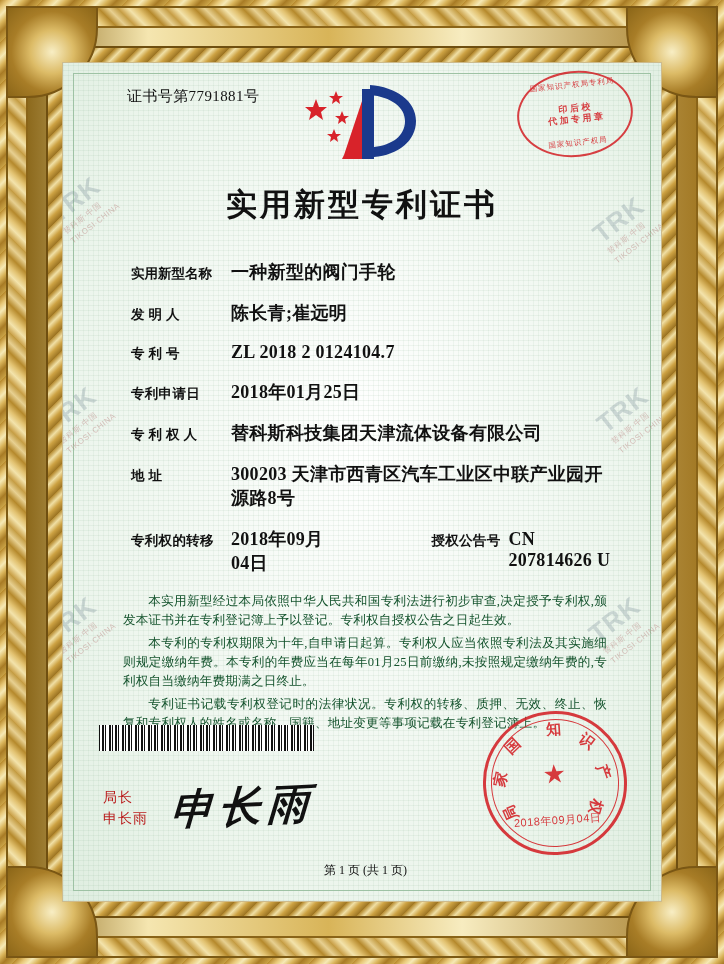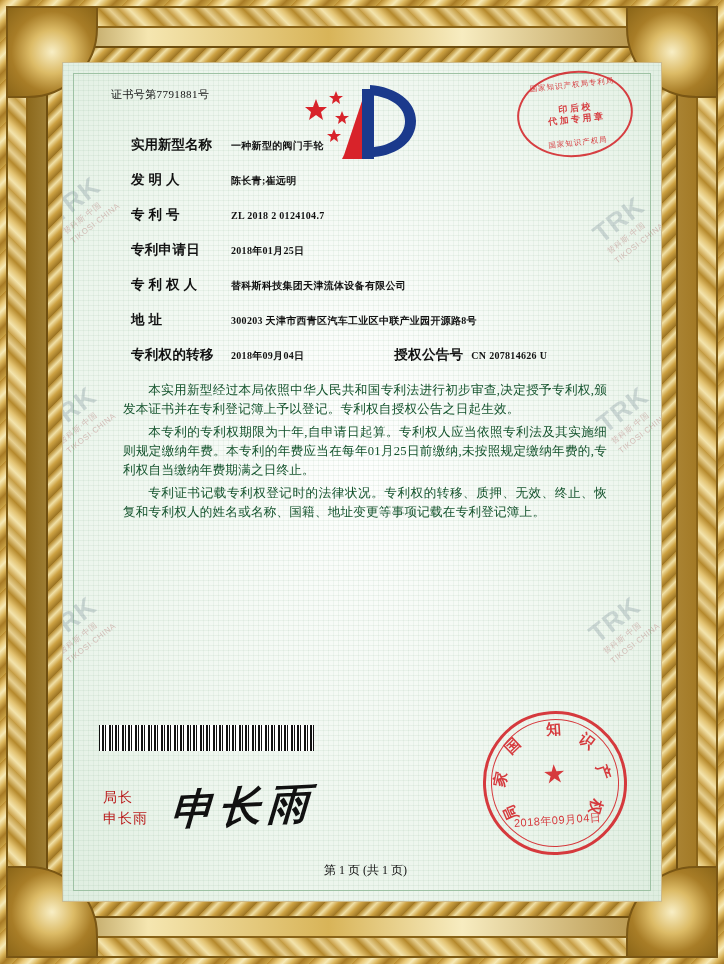--- a/index.html
+++ b/index.html
@@ -121,23 +121,23 @@
   
   .content {
     position: relative;
     z-index: 3;
     width: 100%;
     height: 100%;
     box-sizing: border-box;
     padding: 24px 40px 10px 40px;
   }
   .cert-no {
-    font-size: 11px;
+    font-size: 15px;
     color: #111;
-    margin-left: 8px;
+    margin-left: 24px;
     letter-spacing: 0.4px;
   }
 
   
   .logo {
     position: absolute;
     left: 50%;
     transform: translateX(-50%);
     top: 14px;
     width: 140px;
@@ -206,21 +206,21 @@
   .field-label {
     width: 92px;
     flex: 0 0 92px;
     display: flex;
     justify-content: space-between;
     font-size: 13.5px;
   }
   .field-label.tight { letter-spacing: 0; }
   .field-value {
     margin-left: 8px;
-    font-size: 10px;
+    font-size: 18px;
   }
   .field-row.two-col .col2 {
     margin-left: 90px;
     display: flex;
     align-items: baseline;
   }
   .field-row.two-col .col2 .field-label {
     width: auto;
     flex: 0 0 auto;
   }
@@ -394,20 +394,21 @@
 
       <div class="stamp-oval">
         <div class="arc-top">国家知识产权局专利局</div>
         <div class="mid">
           <div>印 后 校</div>
           <div>代 加 专 用 章</div>
         </div>
         <div class="arc-bot">国家知识产权局</div>
       </div>
 
+      <div class="title">实用新型专利证书</div>
 
       <div class="fields">
 
         <div class="field-row">
           <div class="field-label tight">实用新型名称</div>
           <div class="field-value">一种新型的阀门手轮</div>
         </div>
 
         <div class="field-row">
           <div class="field-label">发 明 人</div>

